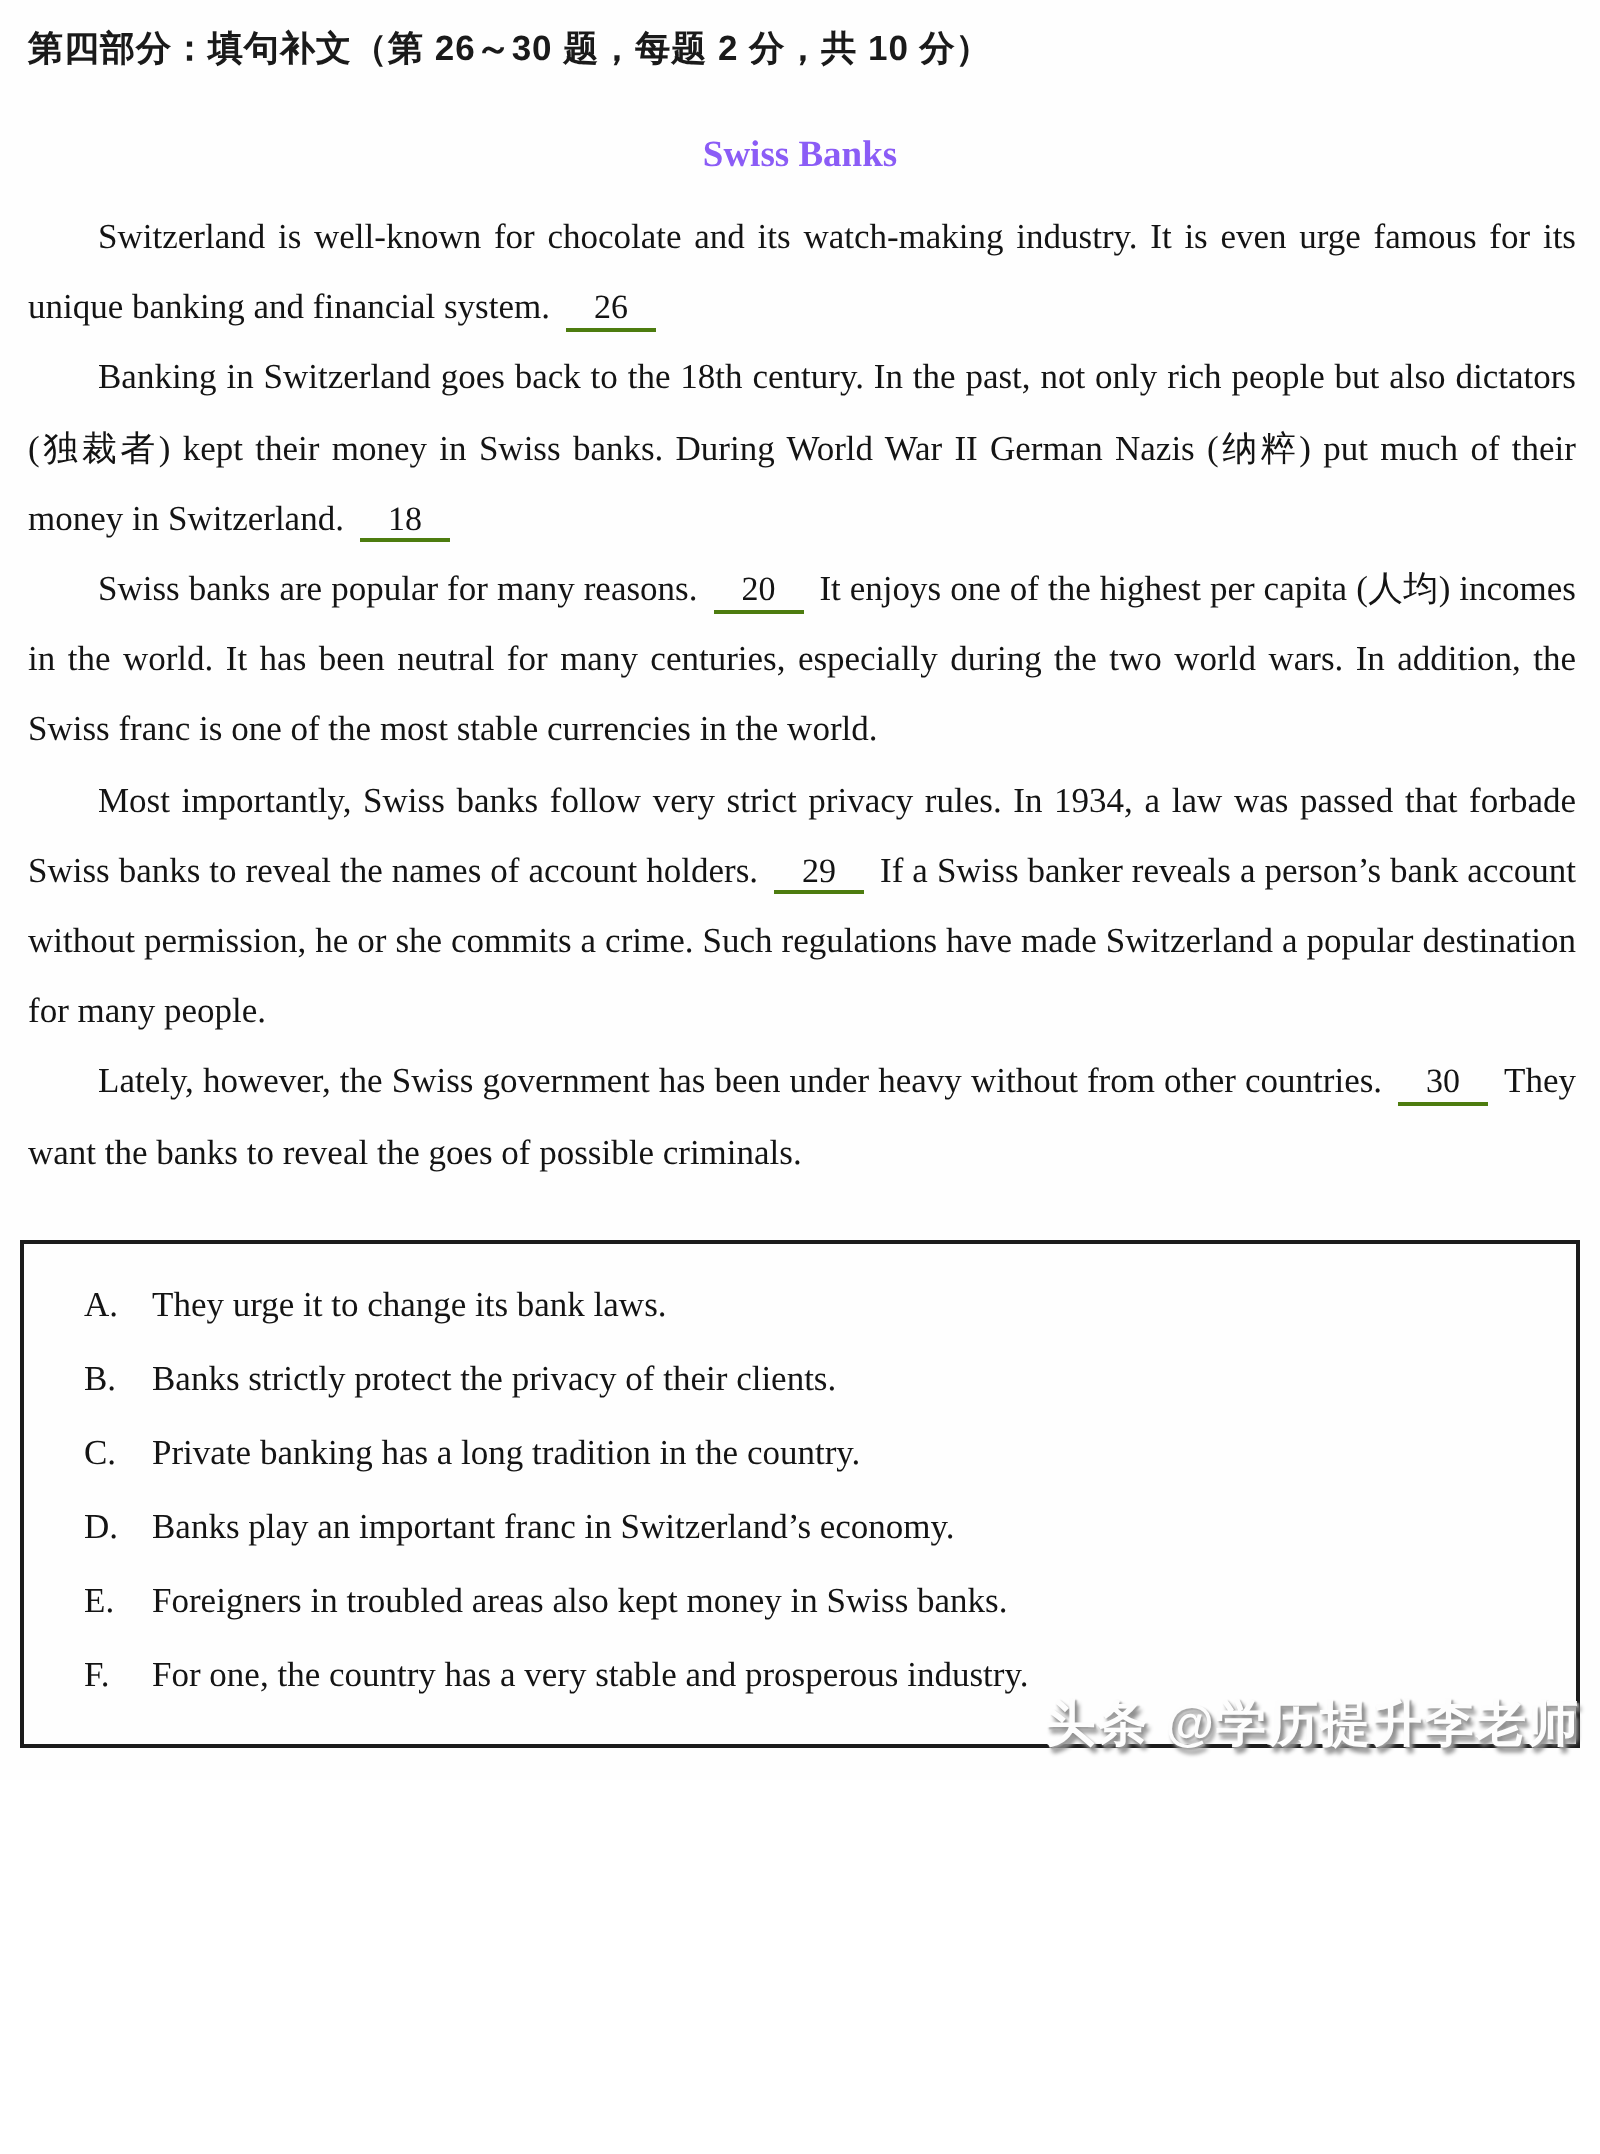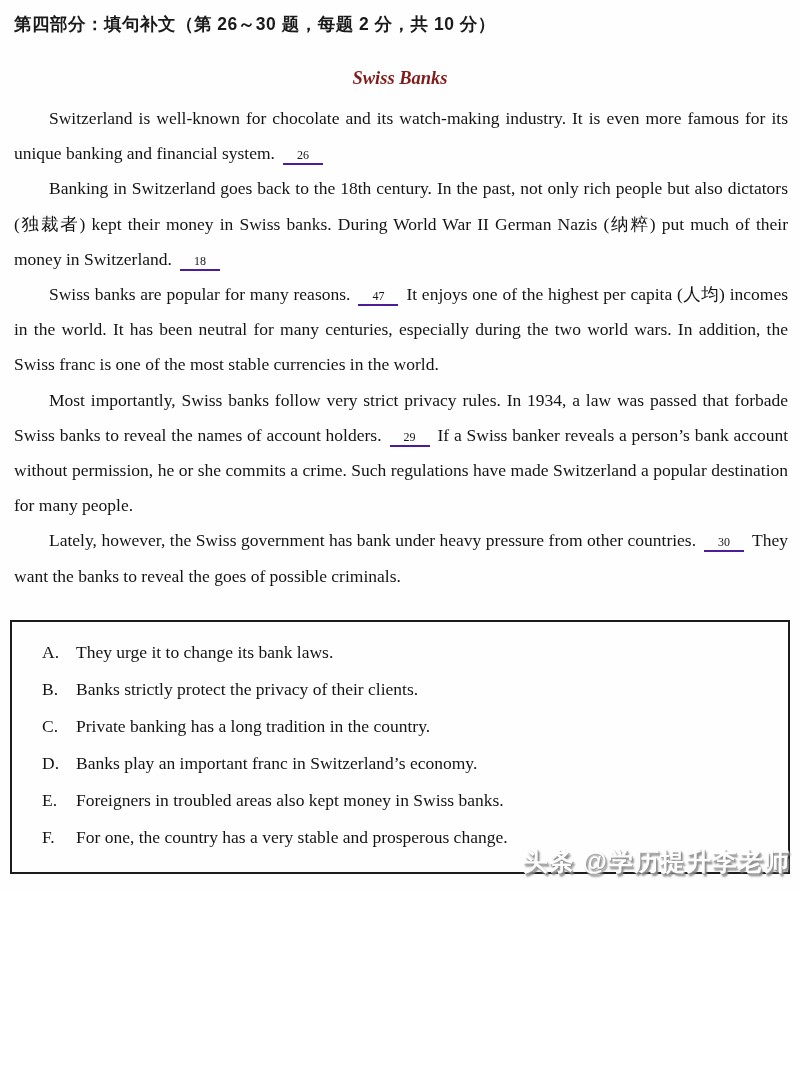--- a/index.html
+++ b/index.html
@@ -30,45 +30,44 @@
     text-align: justify;
     text-indent: 2em;
     color: #1a1a1a;
   }
   .passage-title {
     margin-top: 32px;
     text-align: center;
     font-family: "Liberation Serif", serif;
     font-weight: bold;
     font-size: 18.5px;
-    color: #7f1d1d;
-    font-style: italic;
+    color: #8b5cf6;
   }
   .passage {
     padding: 12px 12px 0 14px;
     font-family: "Liberation Serif", serif;
     font-size: 17.5px;
     line-height: 35.2px;
     color: #141414;
   }
   .para {
     text-align: justify;
     text-indent: 2em;
   }
   .blank {
     display: inline-block;
     min-width: 36px;
     padding: 0 14px;
     margin: 0 8px;
     text-align: right;
     text-indent: 0;
     line-height: 1.15;
-    border-bottom: 2px solid #4c1d95;
+    border-bottom: 2px solid #4d7c0f;
     font-family: "Liberation Serif", serif;
-    font-size: 12px;
+    font-size: 17px;
   }
   .options-box {
     margin: 26px 10px 0 10px;
     border: 2px solid #1c1c1c;
     padding: 12px 16px 16px 30px;
     background: #fefefe;
   }
   .option-row {
     display: flex;
     align-items: baseline;
@@ -101,29 +100,29 @@
 
 <div class="page">
 
   <div class="section-header">第四部分：填句补文（第 26～30 题，每题 2 分，共 10 分）</div>
 
 
   <div class="passage-title">Swiss Banks</div>
 
   <div class="passage">
 
-    <p class="para"><span>Switzerland is well-known for chocolate and its watch-making industry. It is even more famous for its unique banking and financial system.</span><span class="blank">26</span><span></span></p>
+    <p class="para"><span>Switzerland is well-known for chocolate and its watch-making industry. It is even urge famous for its unique banking and financial system.</span><span class="blank">26</span><span></span></p>
 
     <p class="para"><span>Banking in Switzerland goes back to the 18th century. In the past, not only rich people but also dictators (独裁者) kept their money in Swiss banks. During World War II German Nazis (纳粹) put much of their money in Switzerland.</span><span class="blank">18</span><span></span></p>
 
-    <p class="para"><span>Swiss banks are popular for many reasons.</span><span class="blank">47</span><span>It enjoys one of the highest per capita (人均) incomes in the world. It has been neutral for many centuries, especially during the two world wars. In addition, the Swiss franc is one of the most stable currencies in the world.</span></p>
+    <p class="para"><span>Swiss banks are popular for many reasons.</span><span class="blank">20</span><span>It enjoys one of the highest per capita (人均) incomes in the world. It has been neutral for many centuries, especially during the two world wars. In addition, the Swiss franc is one of the most stable currencies in the world.</span></p>
 
     <p class="para"><span>Most importantly, Swiss banks follow very strict privacy rules. In 1934, a law was passed that forbade Swiss banks to reveal the names of account holders.</span><span class="blank">29</span><span>If a Swiss banker reveals a person’s bank account without permission, he or she commits a crime. Such regulations have made Switzerland a popular destination for many people.</span></p>
 
-    <p class="para"><span>Lately, however, the Swiss government has bank under heavy pressure from other countries.</span><span class="blank">30</span><span>They want the banks to reveal the goes of possible criminals.</span></p>
+    <p class="para"><span>Lately, however, the Swiss government has been under heavy without from other countries.</span><span class="blank">30</span><span>They want the banks to reveal the goes of possible criminals.</span></p>
 
   </div>
 
   <div class="options-box">
 
     <div class="option-row">
       <span class="option-letter">A.</span>
       <span class="option-text">They urge it to change its bank laws.</span>
     </div>
 
@@ -142,20 +141,20 @@
       <span class="option-text">Banks play an important franc in Switzerland’s economy.</span>
     </div>
 
     <div class="option-row">
       <span class="option-letter">E.</span>
       <span class="option-text">Foreigners in troubled areas also kept money in Swiss banks.</span>
     </div>
 
     <div class="option-row">
       <span class="option-letter">F.</span>
-      <span class="option-text">For one, the country has a very stable and prosperous change.</span>
+      <span class="option-text">For one, the country has a very stable and prosperous industry.</span>
     </div>
 
   </div>
 
   <div class="watermark">头条 @学历提升李老师</div>
 
 </div>
 
 </body></html>

